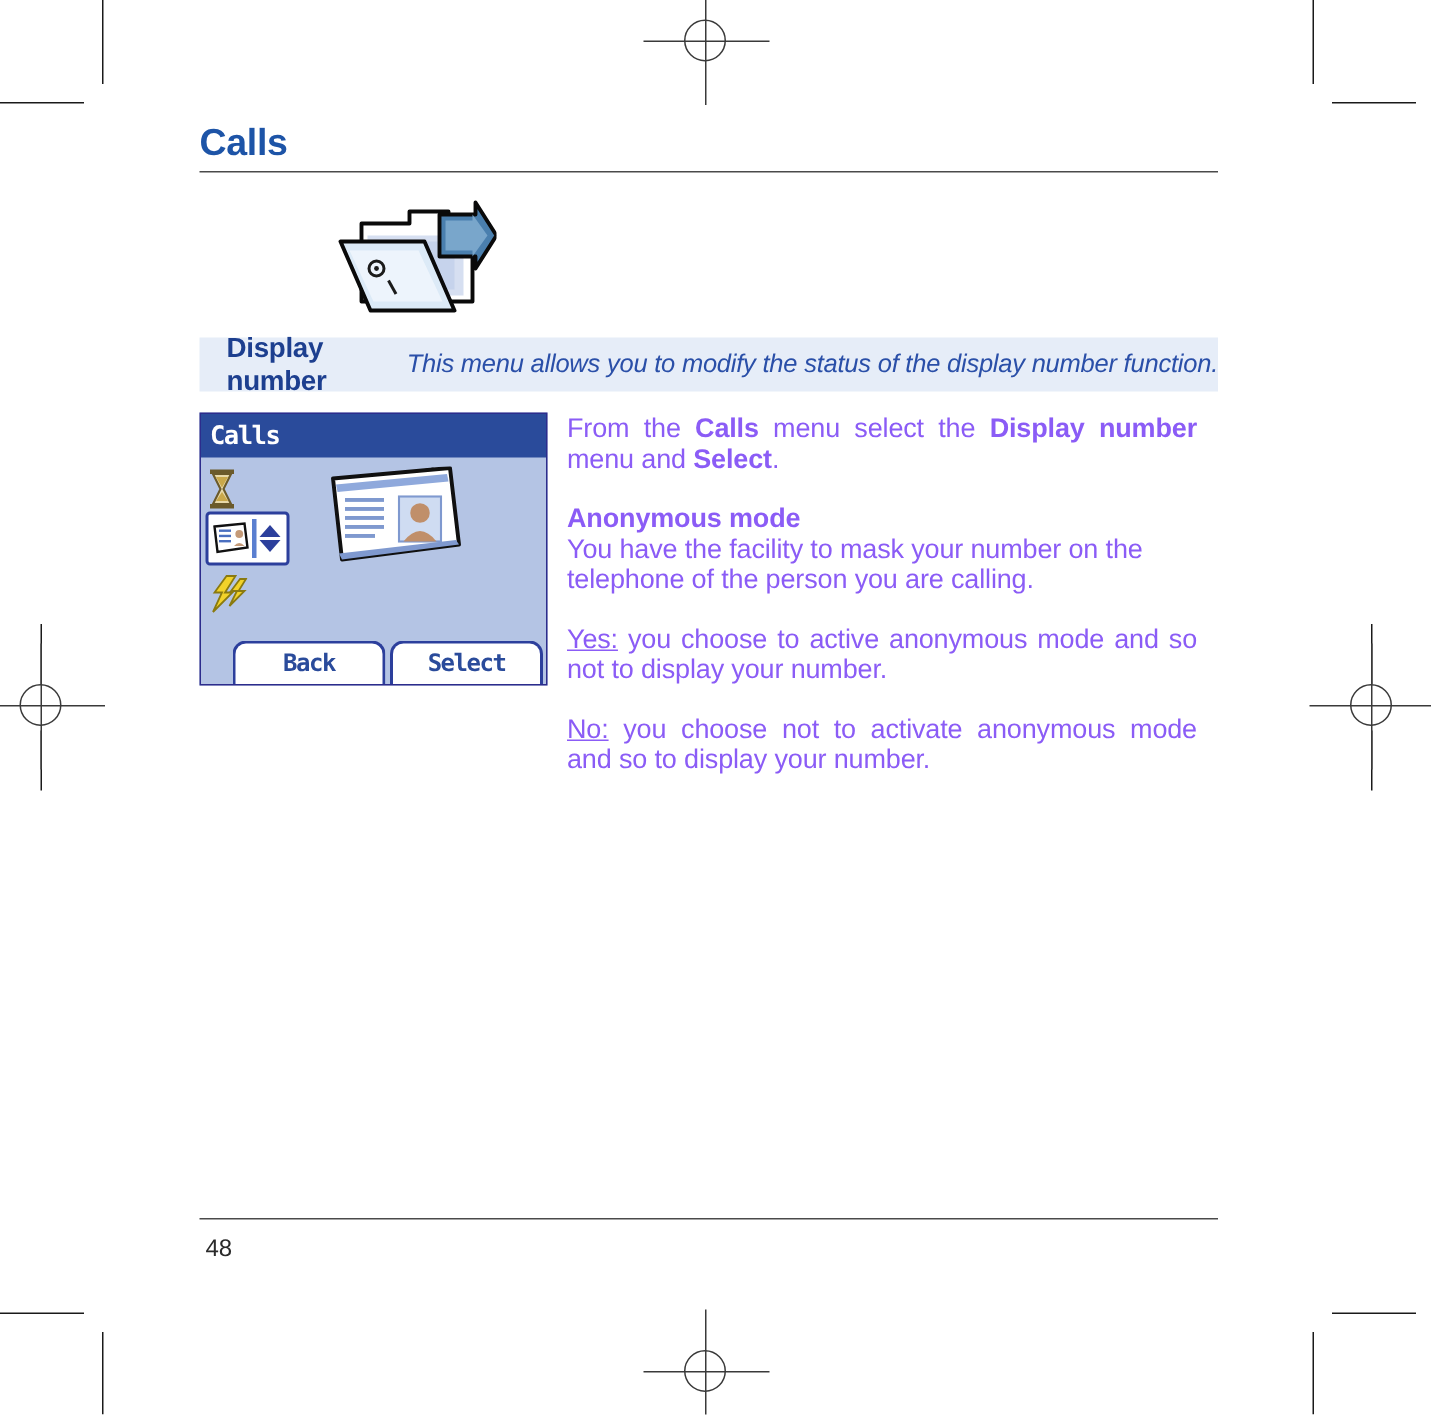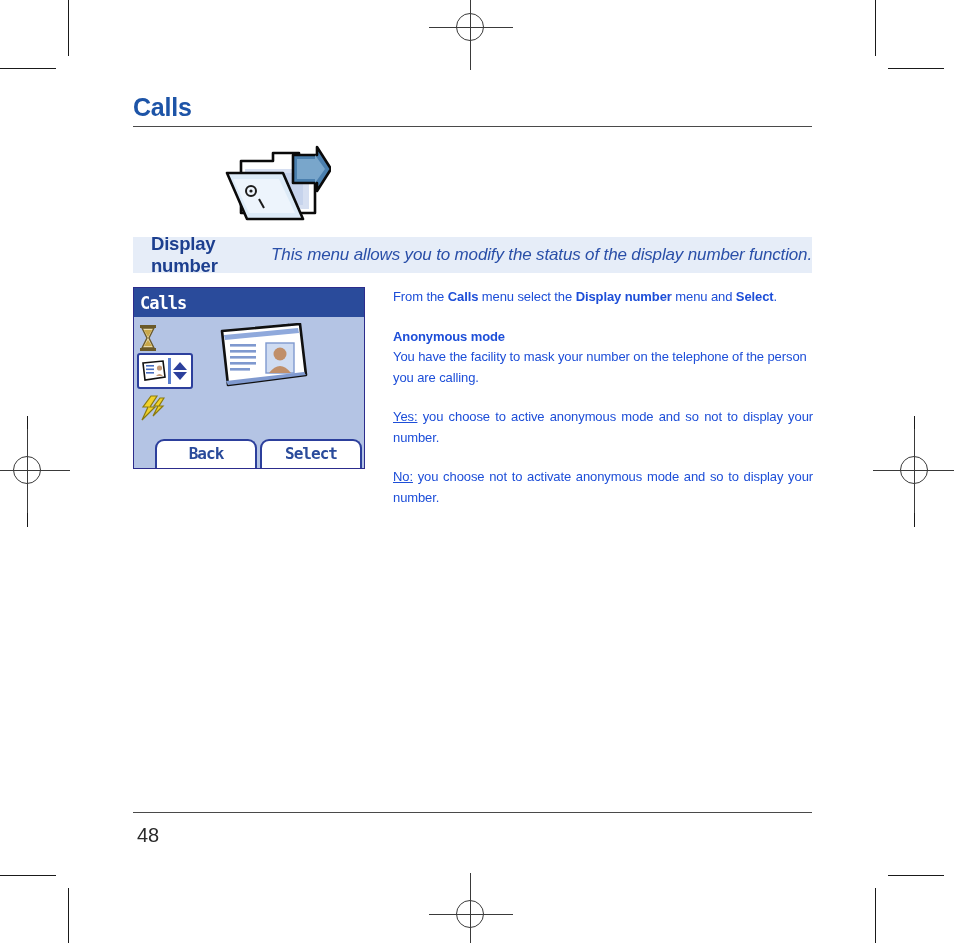--- a/index.html
+++ b/index.html
@@ -34,21 +34,21 @@
   }
   .regmark .hline {
     position: absolute; top: 27px; left: -14px;
     width: 84px; height: 1px; background: #3a3a3a;
   }
 
   
   .page {
     position: absolute;
     left: 133px;
-    top: 92px;
+    top: 80px;
     width: 680px;
   }
 
   .page-title {
     font-size: 25px;
     font-weight: bold;
     color: #1d54a7;
     letter-spacing: -0.2px;
     margin: 0;
     line-height: 30px;
@@ -94,23 +94,23 @@
 
   
   .body-cols {
     margin-top: 14px;
     display: flex;
     align-items: flex-start;
   }
   .col-left { width: 232px; flex: 0 0 232px; }
   .col-right {
     width: 420px;
-    margin-left: 28px;
-    color: #1d4ed8;
-    font-size: 13px;
+    margin-left: 13px;
+    color: #8b5cf6;
+    font-size: 18px;
     line-height: 20.5px;
     text-align: justify;
     letter-spacing: -0.1px;
   }
   .col-right p { margin: 0 0 19px 0; }
   .col-right p:last-child { margin-bottom: 0; }
   .col-right b { font-weight: bold; }
   .col-right u { text-decoration: underline; }
   .col-right .nojust { text-align: left; }
 
@@ -224,21 +224,21 @@
     left: 133px;
     top: 812px;
     width: 679px;
     height: 1.4px;
     background: #4a4a4a;
   }
   .page-number {
     position: absolute;
     left: 137px;
     top: 824px;
-    font-size: 20px;
+    font-size: 16px;
     color: #2b2b2b;
   }
 </style>
 </head>
 <body>
 
 <div class="crop v" style="left:68px;top:0;height:56px;"></div>
 <div class="crop h" style="left:0;top:68px;width:56px;"></div>
 
 <div class="crop v" style="left:875px;top:0;height:56px;"></div>

